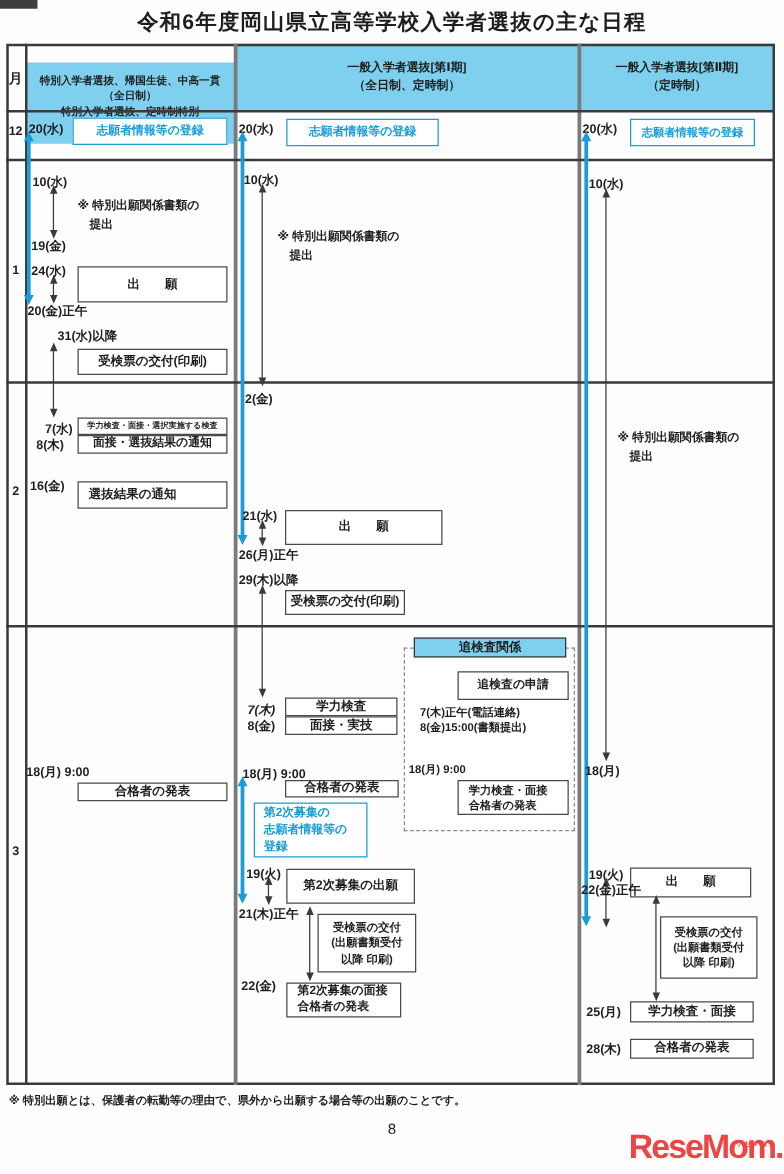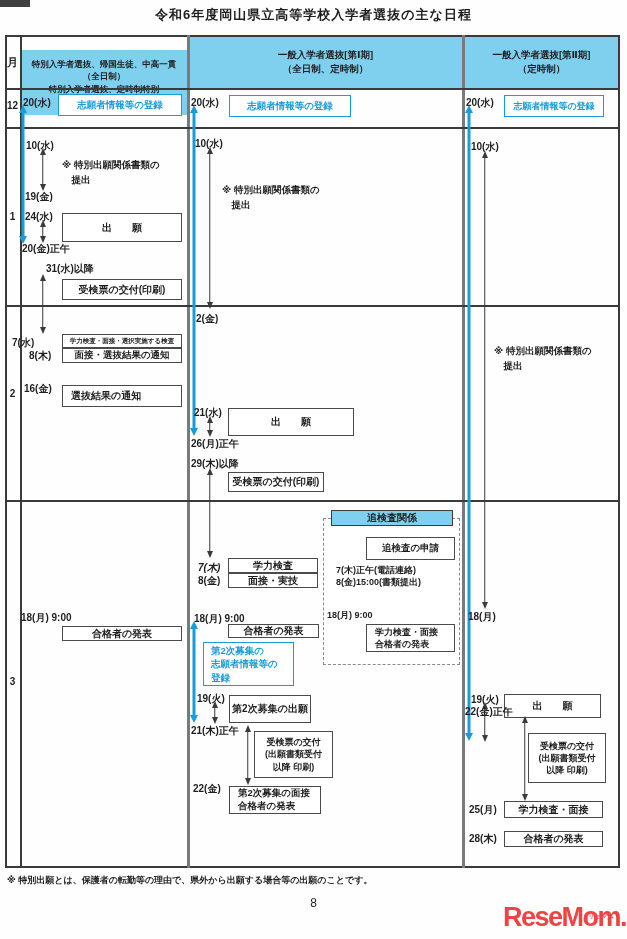--- a/index.html
+++ b/index.html
@@ -37,21 +37,21 @@
   .va.hu::before{content:"";position:absolute;top:0;left:50%;transform:translateX(-50%);
       border-left:3.5px solid transparent;border-right:3.5px solid transparent;border-bottom:7px solid var(--ac);}
   .va.hd::after{content:"";position:absolute;bottom:0;left:50%;transform:translateX(-50%);
       border-left:3.5px solid transparent;border-right:3.5px solid transparent;border-top:7px solid var(--ac);}
   .va.black{--ac:#3a3a3a;}
   .va.blue{--ac:#1a9cd8;}
   .va.blue .ln{width:3px;}
   .va.blue.hu::before{border-left-width:4.5px;border-right-width:4.5px;border-bottom-width:8px;}
   .va.blue.hd::after{border-left-width:4.5px;border-right-width:4.5px;border-top-width:8px;}
   
-  .title{position:absolute;left:0;top:6px;width:100%;text-align:center;font-size:13px;font-weight:700;letter-spacing:1px;}
+  .title{position:absolute;left:0;top:6px;width:100%;text-align:center;font-size:17px;font-weight:700;letter-spacing:1px;}
   .footnote{position:absolute;left:7px;top:874px;font-size:9px;font-weight:600;}
   .pageno{position:absolute;left:0;top:896px;width:100%;text-align:center;font-size:12px;}
   .logo{position:absolute;left:503px;top:898px;width:122px;height:38px;color:#ef4444;
         font-weight:700;font-size:27px;letter-spacing:-1.5px;line-height:38px;text-align:right;}
   .logo .ruby{position:absolute;top:-1px;right:10px;font-size:5.5px;letter-spacing:1px;font-weight:600;}
   .artifact{position:absolute;left:0;top:0;width:30px;height:7px;background:#3f3f3f;}
 </style>
 </head>
 <body>
 
@@ -111,21 +111,21 @@
     </div>
   <div class="box" style="left:62px;top:213px;width:120px;height:29px;">出　　願</div>
   <div class="lbl" style="left:22px;top:242px;">20(金)正午</div>
 
   <div class="lbl" style="left:22px;top:262px;padding-left:24px;">31(水)以降</div>
   <div class="va black hu hd" style="left:38px;top:274px;height:60px;">
       <span class="ln"></span>
     </div>
   <div class="box" style="left:62px;top:279px;width:120px;height:21px;">受検票の交付(印刷)</div>
 
-  <div class="lbl" style="left:12px;top:336px;">7(水)</div>
+  <div class="lbl" style="left:36px;top:336px;">7(水)</div>
   <div class="box" style="left:62px;top:334px;width:120px;height:14px;font-size:6.5px;">学力検査・面接・選択実施する検査</div>
   <div class="lbl" style="left:29px;top:349px;">8(木)</div>
   <div class="box" style="left:62px;top:348px;width:120px;height:15px;font-size:9.5px;">面接・選抜結果の通知</div>
 
   <div class="lbl" style="left:24px;top:382px;">16(金)</div>
   <div class="box left" style="left:62px;top:385px;width:120px;height:22px;">選抜結果の通知</div>
 
   <div class="lbl" style="left:21px;top:611px;">18(月) 9:00</div>
   <div class="box" style="left:62px;top:626px;width:120px;height:15px;">合格者の発表</div>
 
@@ -167,21 +167,21 @@
       <span class="ln"></span>
     </div>
   <div class="bluebox left pre" style="left:203px;top:642px;width:91px;height:44px;">第2次募集の
 志願者情報等の
 登録</div>
 
   <div class="lbl" style="left:197px;top:692px;">19(火)</div>
   <div class="va black hu hd" style="left:210px;top:701px;height:23px;">
       <span class="ln"></span>
     </div>
-  <div class="box" style="left:229px;top:695px;width:82px;height:28px;">第2次募集の出願</div>
+  <div class="box" style="left:229px;top:695px;width:103px;height:28px;">第2次募集の出願</div>
   <div class="lbl" style="left:191px;top:724px;">21(木)正午</div>
 
   <div class="va black hu hd" style="left:243px;top:725px;height:60px;">
       <span class="ln"></span>
     </div>
   <div class="box pre" style="left:254px;top:731px;width:79px;height:47px;font-size:9px;">受検票の交付
 (出願書類受付
 以降 印刷)</div>
   <div class="lbl" style="left:193px;top:782px;">22(金)</div>
   <div class="box left pre" style="left:229px;top:786px;width:92px;height:28px;font-size:9.5px;">第2次募集の面接

